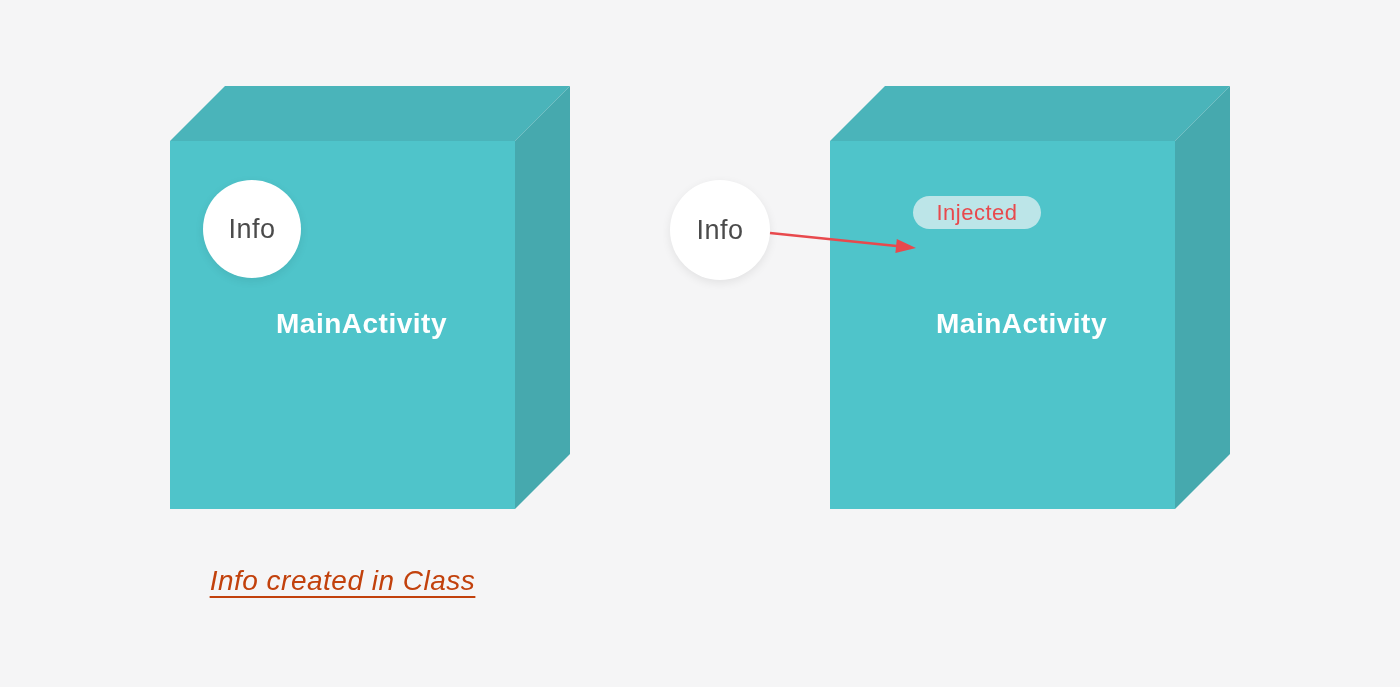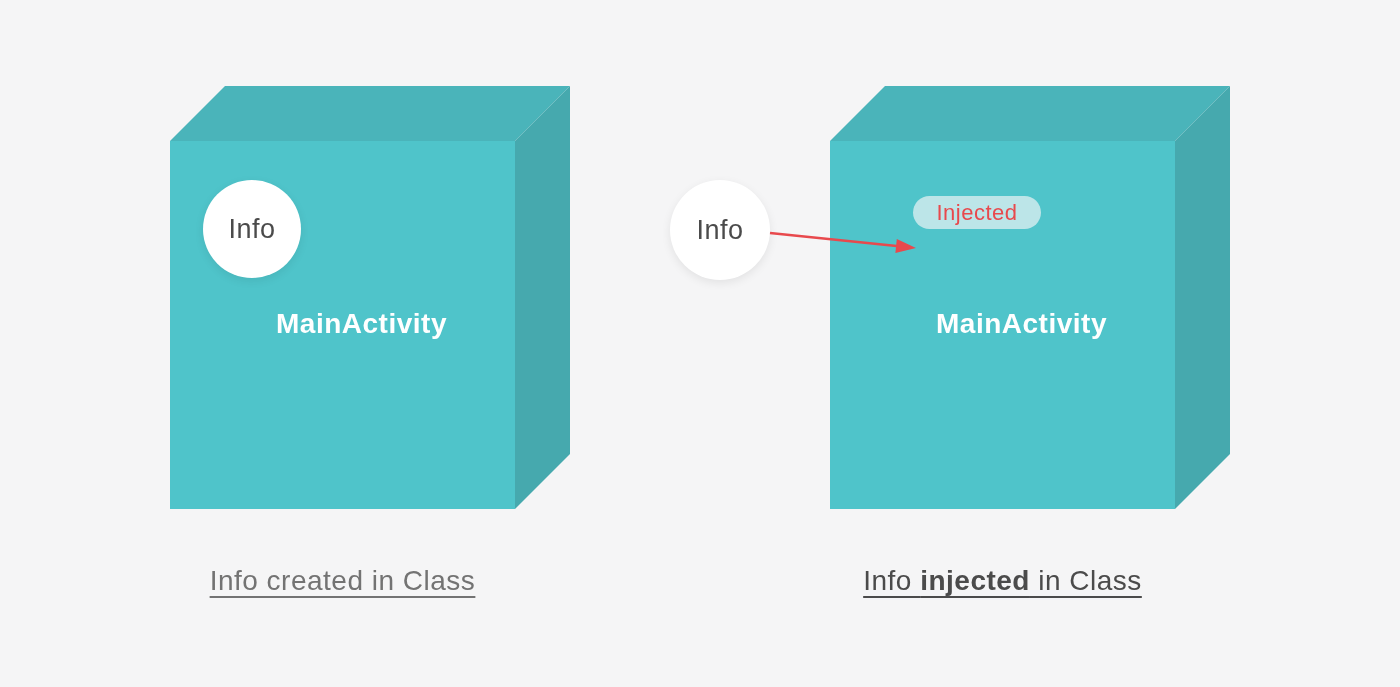--- a/index.html
+++ b/index.html
@@ -105,21 +105,21 @@
     <div class="face face-top" style="background-color: rgb(74, 180, 186);"></div>
     <div class="face face-side" style="background-color: rgb(70, 169, 174);"></div>
     <div class="face face-front" style="background-color: rgb(79, 196, 202);"></div>
     <div class="box-label" style="color: rgb(255, 255, 255);">MainActivity</div>
   </div>
 
   <div class="info-circle" style="left: 203px; top: 180px; width: 98px; height: 98px; background-color: rgb(255, 255, 255);">
     <span style="color: rgb(75, 75, 75);">Info</span>
   </div>
 
-  <div class="caption" style="left: 170px; color: #737373;">
+  <div class="caption" style="left: 170px; color: #c2410c; font-style: italic;">
     <span class="underlined"><span>Info created in Class</span><span class="bold"></span><span></span></span>
   </div>
 
   <div class="box3d" style="left:830px; top:86px;">
     <div class="face face-top" style="background-color: rgb(74, 180, 186);"></div>
     <div class="face face-side" style="background-color: rgb(70, 169, 174);"></div>
     <div class="face face-front" style="background-color: rgb(79, 196, 202);"></div>
     <div class="box-label" style="color: rgb(255, 255, 255);">MainActivity</div>
   </div>
 
@@ -129,17 +129,14 @@
 
   <svg class="arrow-svg" viewBox="0 0 160 30">
     <line x1="4" y1="7" x2="133" y2="20.3" stroke-width="2.5" style="stroke: rgb(232, 73, 77);"></line>
     <polygon points="150,22 130.8,13 129.4,27" style="fill: rgb(232, 73, 77);"></polygon>
   </svg>
 
   <div class="pill" style="background-color: rgb(188, 229, 232);">
     <span style="color: rgb(232, 73, 77);">Injected</span>
   </div>
 
-  <div class="caption" style="left: 830px; color: rgb(75, 75, 75);">
-    <span class="underlined"><span>Info </span><span class="bold">injected</span><span> in Class</span></span>
-  </div>
 
 </div>
 
 </body></html>

